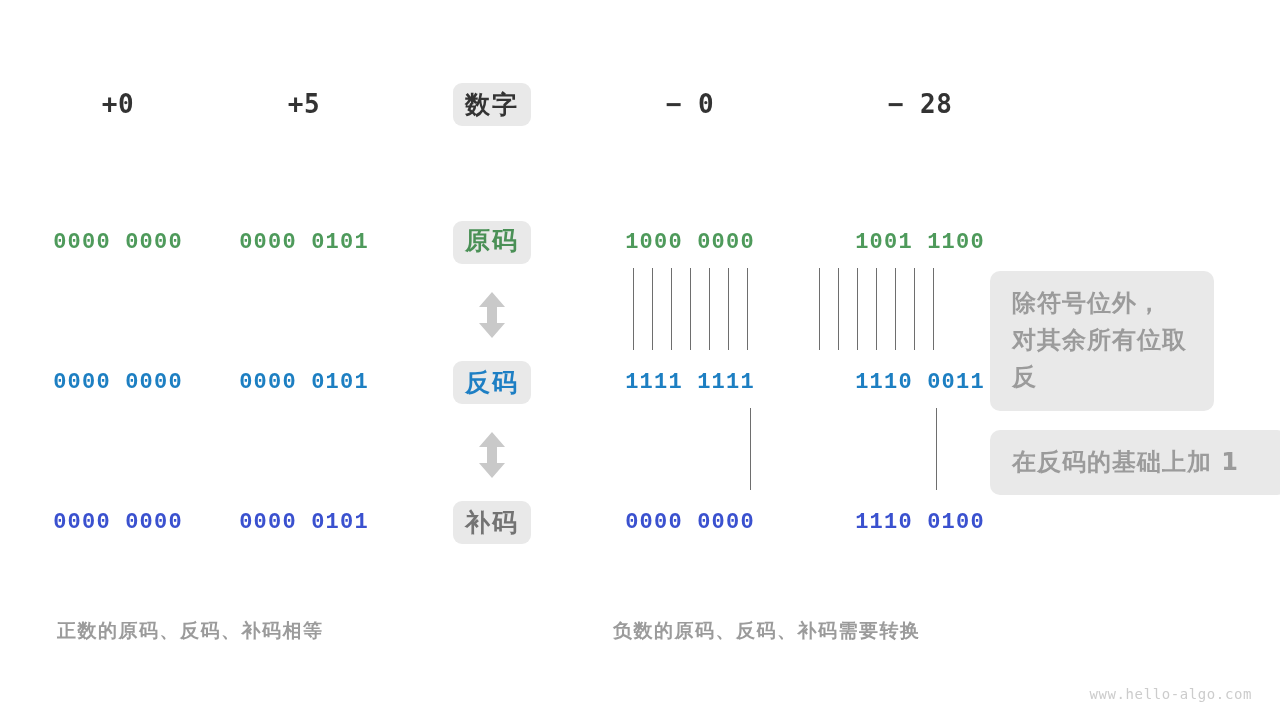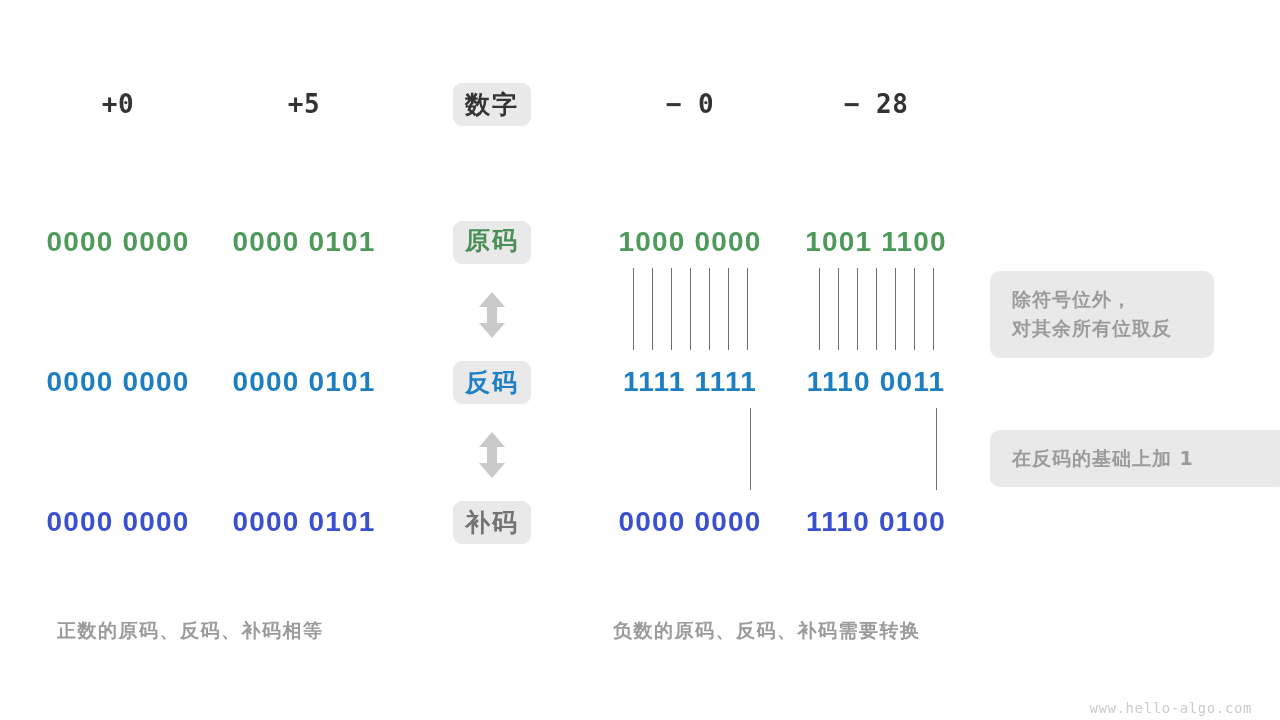--- a/index.html
+++ b/index.html
@@ -28,41 +28,41 @@
     align-items: center;
     justify-content: center;
     white-space: pre;
   }
 
   
   .col-0 { left: 12px;  width: 212px; }   
   .col-1 { left: 198px; width: 212px; }   
   .col-lbl { left: 412px; width: 160px; } 
   .col-2 { left: 584px; width: 212px; }   
-  .col-3 { left: 770px; width: 212px; text-align: center; }   
+  .col-3 { left: 814px; width: 212px; text-align: center; }   
 
   
   .row-head { top: 78px;  height: 52px; }
   .row-a    { top: 217px; height: 50px; }
   .row-b    { top: 357px; height: 50px; }
   .row-c    { top: 497px; height: 50px; }
 
   
   .hdr-num {
     font-family: "DejaVu Sans Mono", monospace;
     font-size: 26px;
     font-weight: bold;
     color: #333333;
     letter-spacing: 0.5px;
   }
 
   
   .bits {
-    font-family: Liberation Sans, sans-serif;
-    font-size: 28px;
+    font-family: Liberation Mono, monospace;
+    font-size: 22px;
     font-weight: bold;
     letter-spacing: 1.2px;
   }
   .bits.green  { color: #4e9a5b; }
   .bits.blue   { color: #1d7fc2; }
   .bits.indigo { color: #3a51cf; }
 
   
   .badge {
     background: #e9e9e9;
@@ -108,21 +108,21 @@
   .lines.carry-1 .ln, .lines.carry-2 .ln { margin: 0; }
   .carry-1 { padding-left: 120px; box-sizing: border-box; }
   .carry-2 { padding-left: 120px; box-sizing: border-box; }
 
   
   .note {
     position: absolute;
     background: #e9e9e9;
     border-radius: 10px;
     color: #9b9b9b;
-    font-size: 19px;
+    font-size: 24px;
     font-weight: bold;
     line-height: 1.55;
     padding: 14px 22px;
     box-sizing: border-box;
     letter-spacing: 1px;
   }
   .note-invert { left: 990px; top: 271px; width: 224px; }
   .note-carry  { left: 990px; top: 430px; width: 297px; }
 
   
@@ -134,21 +134,21 @@
     letter-spacing: 1.5px;
     white-space: pre;
   }
   .caption-left  { left: 57px;  top: 618px; }
   .caption-right { left: 613px; top: 618px; }
 
   
   .watermark {
     position: absolute;
     right: 28px;
-    bottom: 4px;
+    bottom: 18px;
     font-family: "DejaVu Sans Mono", monospace;
     font-size: 14px;
     color: #cccccc;
     letter-spacing: 0.6px;
     text-align: center;
   }
 </style>
 </head>
 <body>
 

